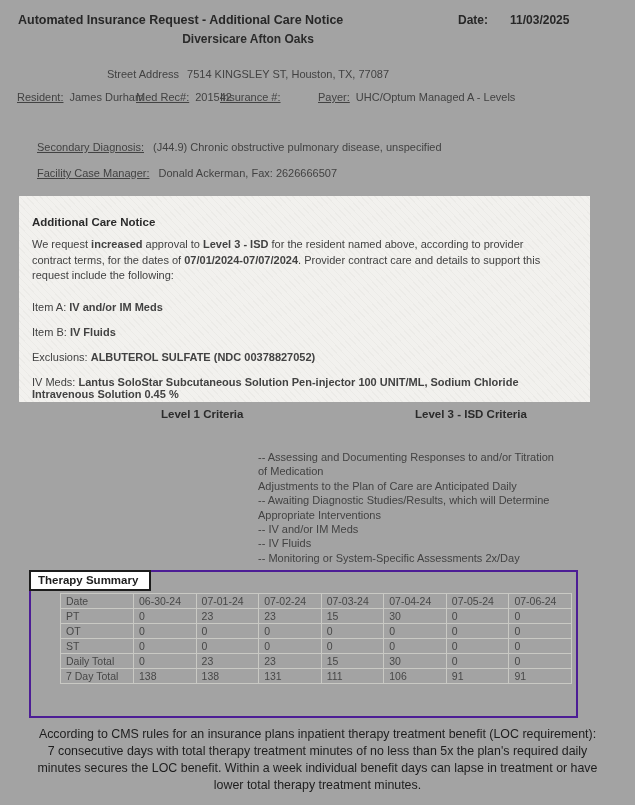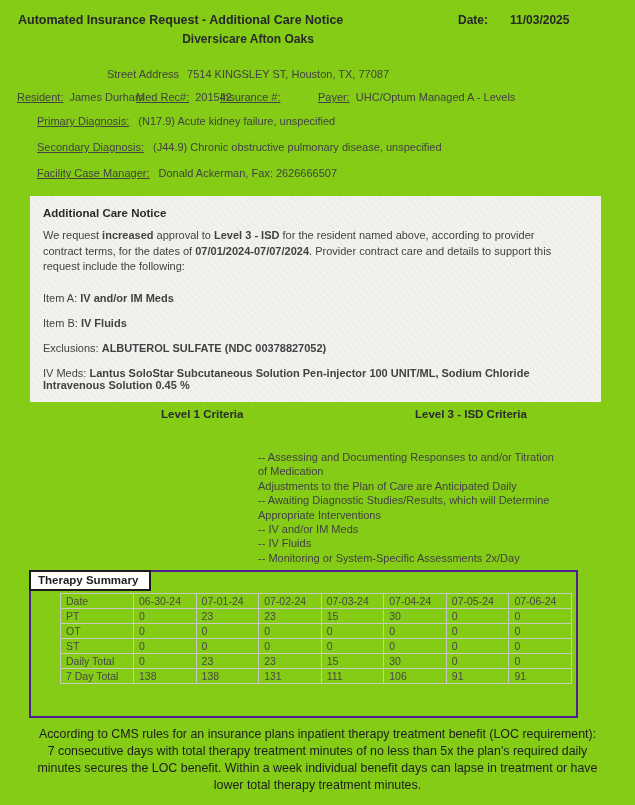--- a/index.html
+++ b/index.html
@@ -1,18 +1,18 @@
 <!DOCTYPE html>
 <html><head>
 <meta charset="utf-8">
 <style>
   * { box-sizing: border-box; }
   html,body { margin:0; padding:0; background:#ffffff; }
   .page {
-    position:relative; width:635px; height:805px; background:#84cc16;
+    position:relative; width:635px; height:805px; background:#a3a3a3;
     font-family:"Liberation Sans", sans-serif; font-size:11px; color:#424242;
     overflow:hidden;
   }
   .ul { text-decoration:underline; }
 
   .doc-title { position:absolute; top:13px; left:18px; font-weight:bold; font-size:12.5px; color:#272727; }
   .date-group { position:absolute; top:13px; left:458px; font-weight:bold; font-size:12px; color:#272727; }
   .date-group .val { margin-left:22px; }
 
   .center-block { position:absolute; left:0; width:496px; text-align:center; }
@@ -28,24 +28,24 @@
   .seg-payer { left:318px; }
   .seg .v { margin-left:6px; }
 
   .diag-line { position:absolute; left:37px; white-space:nowrap; }
   .diag-1 { top:115px; }
   .diag-2 { top:141px; }
   .diag-3 { top:167px; }
   .diag-line .v { margin-left:9px; }
 
   .notice-box {
-    position:absolute; top:196px; left:30px; width:571px; height:206px;
+    position:absolute; top:196px; left:19px; width:571px; height:206px;
     background-color:#f2f1ee;
     background-image:repeating-linear-gradient(47deg, rgba(120,120,110,0.05) 0 1px, transparent 1px 5px);
-    padding:11px 13px;
+    padding:20px 13px;
   }
   .notice-heading { font-weight:bold; font-size:11.5px; color:#2b2b2b; margin-bottom:9px; }
   .notice-para { width:532px; line-height:15.5px; }
   .notice-item { margin-top:13px; }
   .notice-item.first { margin-top:17px; }
 
   .crit-header { position:absolute; top:408px; font-weight:bold; font-size:11.5px; color:#2b2b2b; white-space:nowrap;padding-left:48px; }
   .crit-h1 { left:113px; }
   .crit-h3 { left:367px; }
   .crit-list { position:absolute; top:450px; left:258px; width:302px; line-height:14.4px; font-size:11px; }
@@ -88,23 +88,20 @@
       <span class="ul">Med Rec#:</span><span class="v">201542</span>
     </span>
     <span class="seg seg-insurance">
       <span class="ul">Insurance #:</span><span class="v"></span>
     </span>
     <span class="seg seg-payer">
       <span class="ul">Payer:</span><span class="v">UHC/Optum Managed A - Levels</span>
     </span>
   </div>
 
-  <div class="diag-line diag-1">
-    <span class="ul">Primary Diagnosis:</span><span class="v">(N17.9) Acute kidney failure, unspecified</span>
-  </div>
   <div class="diag-line diag-2">
     <span class="ul">Secondary Diagnosis:</span><span class="v">(J44.9) Chronic obstructive pulmonary disease, unspecified</span>
   </div>
   <div class="diag-line diag-3">
     <span class="ul">Facility Case Manager:</span><span class="v">Donald Ackerman, Fax: 2626666507</span>
   </div>
 
   <div class="notice-box">
     <div class="notice-heading">Additional Care Notice</div>
     <div class="notice-para"><span>We request </span><b>increased</b><span> approval to </span><b>Level 3 - ISD</b><span> for the resident named above, according to provider contract terms, for the dates of </span><b>07/01/2024-07/07/2024</b><span>. Provider contract care and details to support this request include the following:</span></div>

